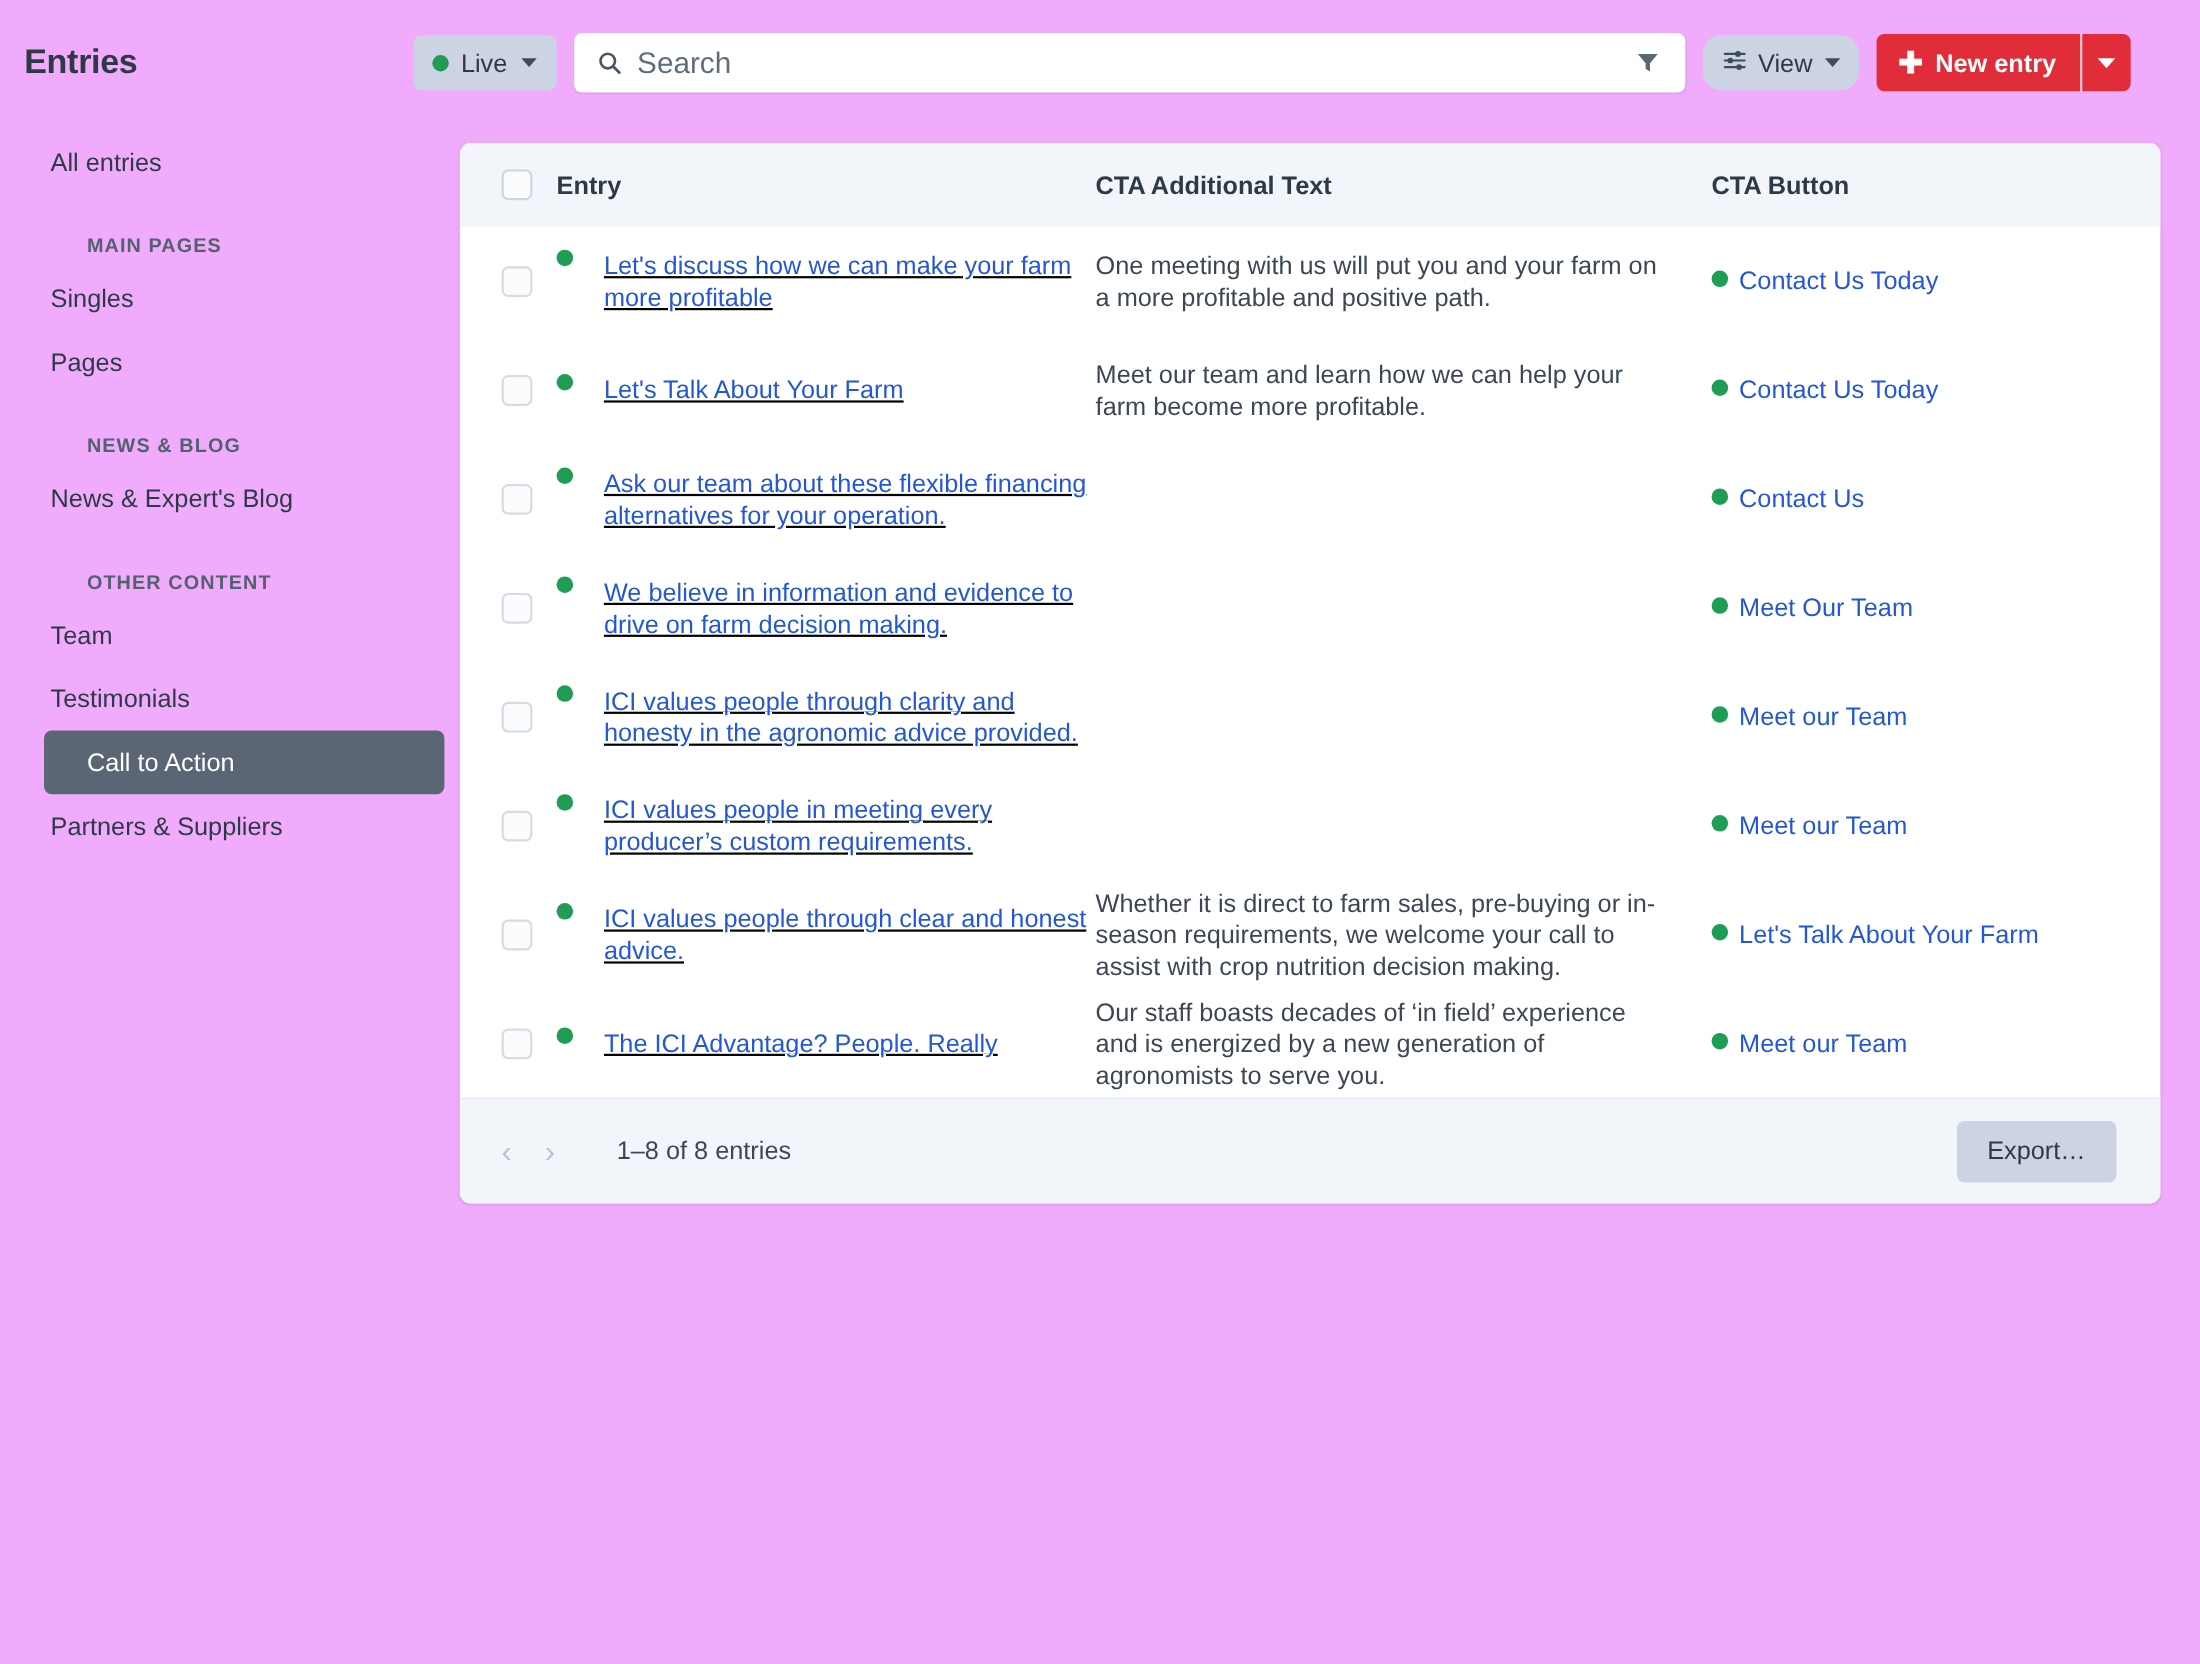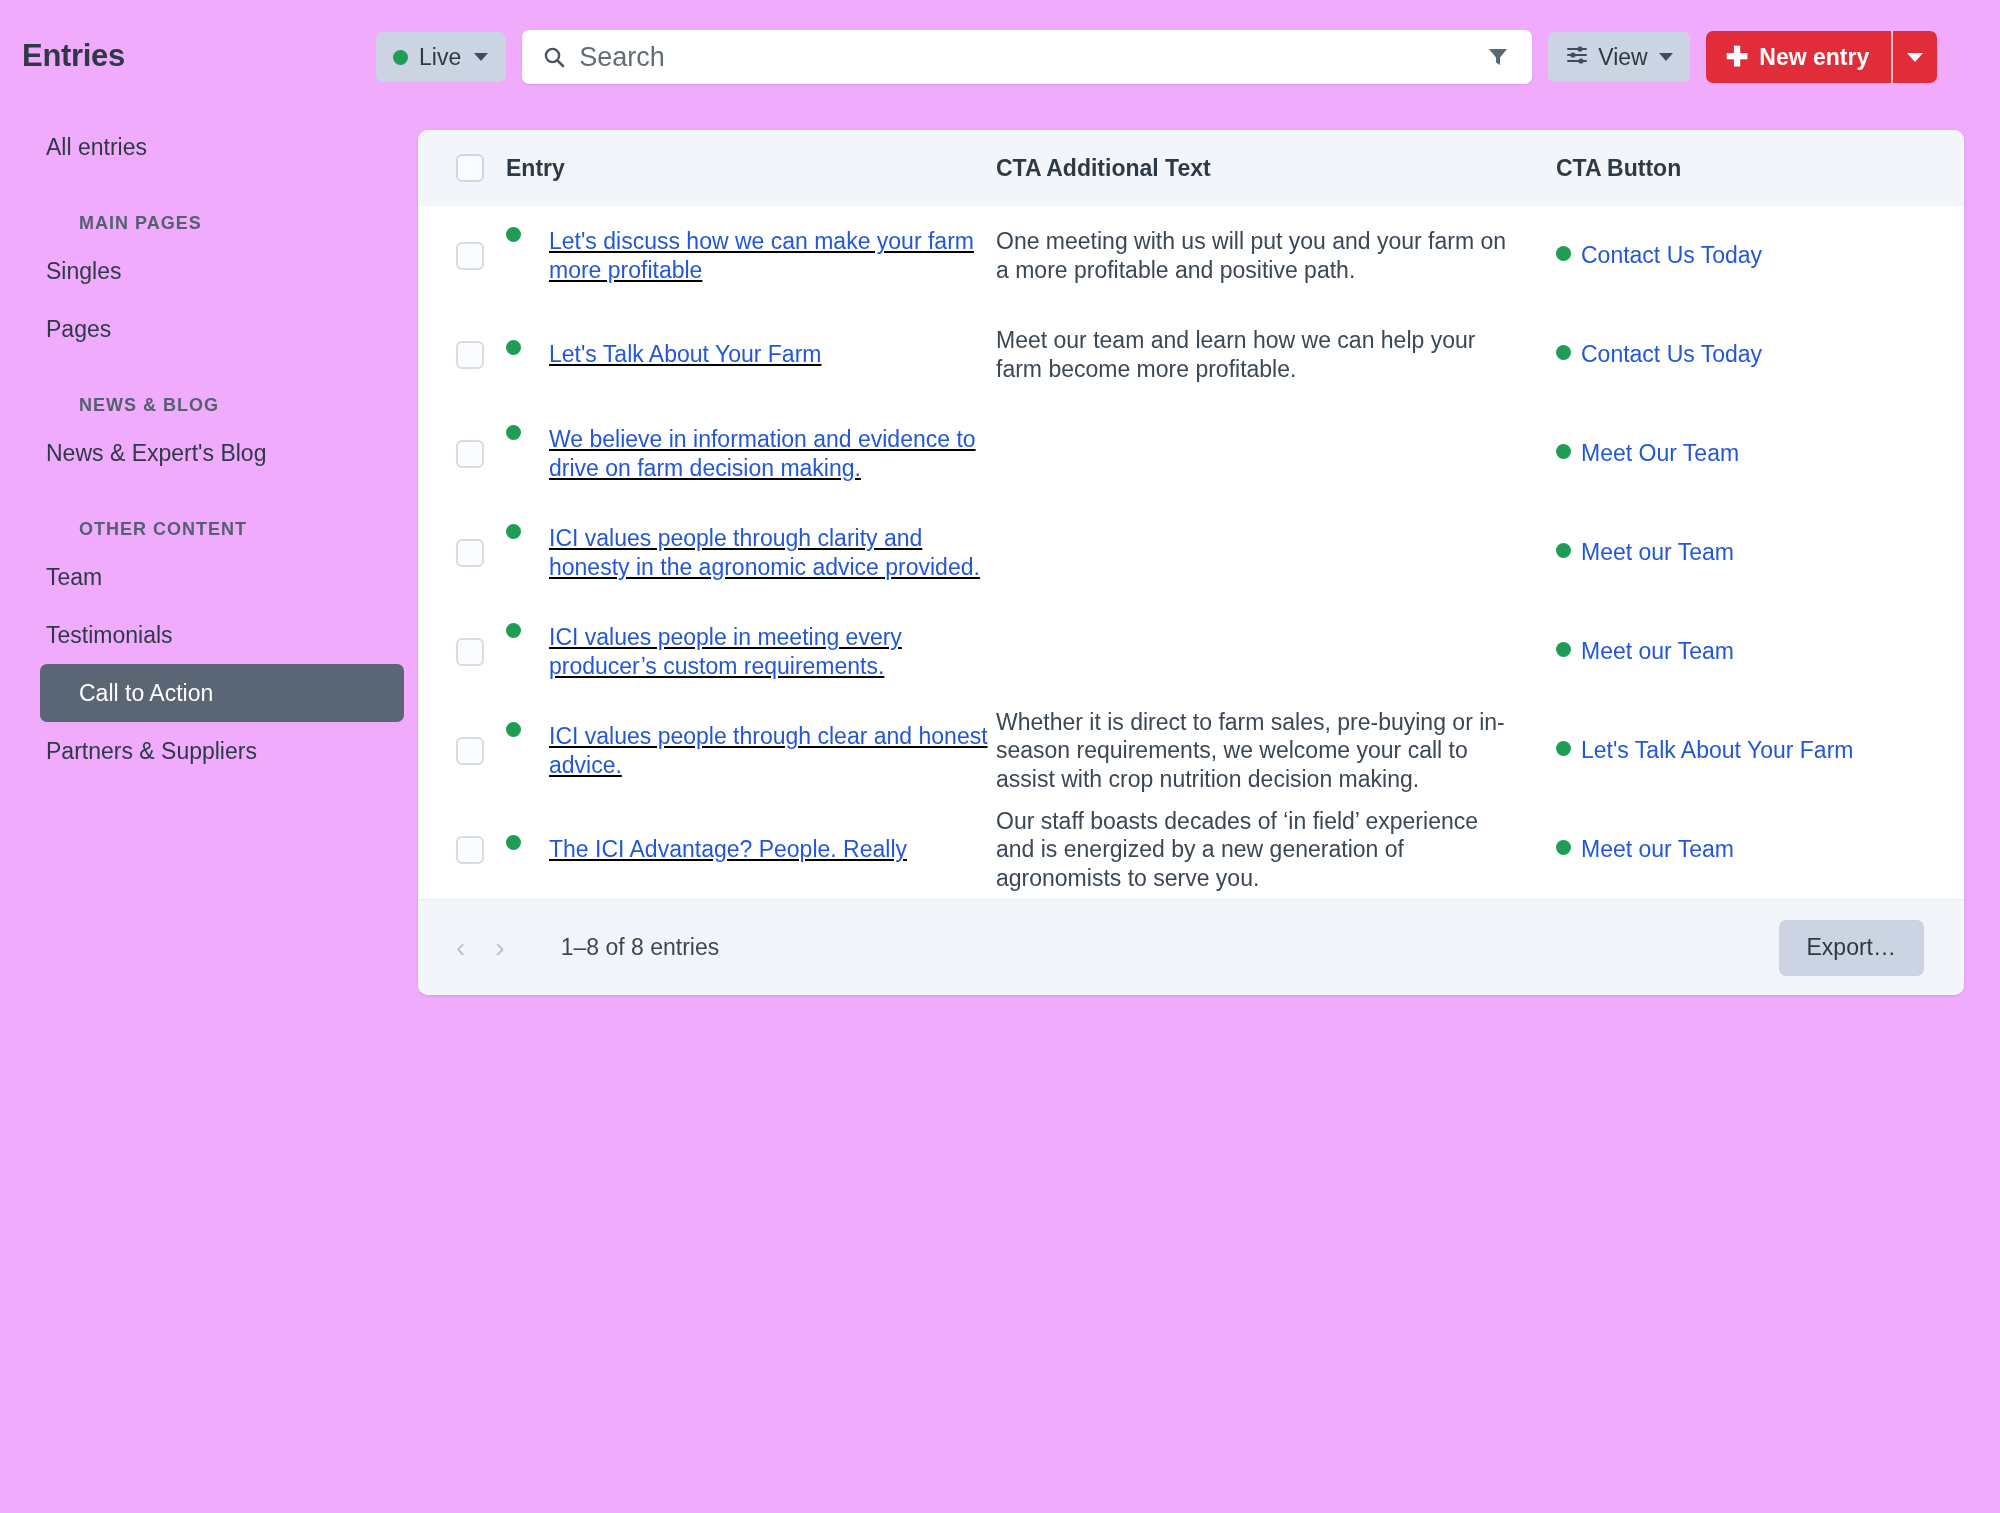--- a/index.html
+++ b/index.html
@@ -65,21 +65,21 @@
   }
   .filter-icon {
     position: absolute; right: 22px; top: 50%;
     transform: translateY(-50%);
     display: flex;
   }
 
   .view-btn {
     display: flex; align-items: center; gap: 9px;
     height: 50px; padding: 0 17px;
-    background: #ccd3e2; border-radius: 6px; cursor: pointer;
+    background: #ccd3e2; border-radius: 17px; cursor: pointer;
   }
   .view-label { font-size: 23px; color: #2d3a46; }
 
   .newentry-group { display: flex; align-items: stretch; }
   .newentry-btn {
     display: flex; align-items: center; gap: 11px;
     height: 52px; padding: 0 22px 0 20px;
     background: #e12d39; border-radius: 7px 0 0 7px;
     color: #fff; font-size: 23px; font-weight: bold;
     cursor: pointer;
@@ -349,20 +349,39 @@
           <td class="col-addl">
             <span class="addl-text">Meet our team and learn how we can help your farm become more profitable.</span>
           </td>
           <td class="col-btn">
             <span class="btn-cell">
               <span class="btn-dot"></span><span class="btn-link">Contact Us Today</span>
             </span>
           </td>
         </tr>
 
+        <tr>
+          <td class="col-check">
+            <span class="chk"></span>
+          </td>
+          <td class="col-entry">
+            <span class="entry-cell">
+              <span class="row-dot"></span>
+              <span class="entry-link">Ask our team about these flexible financing alternatives for your operation.</span>
+            </span>
+          </td>
+          <td class="col-addl">
+            <span class="addl-text"></span>
+          </td>
+          <td class="col-btn">
+            <span class="btn-cell">
+              <span class="btn-dot"></span><span class="btn-link">Contact Us</span>
+            </span>
+          </td>
+        </tr>
 
         <tr>
           <td class="col-check">
             <span class="chk"></span>
           </td>
           <td class="col-entry">
             <span class="entry-cell">
               <span class="row-dot"></span>
               <span class="entry-link">We believe in information and evidence to drive on farm decision making.</span>
             </span>

